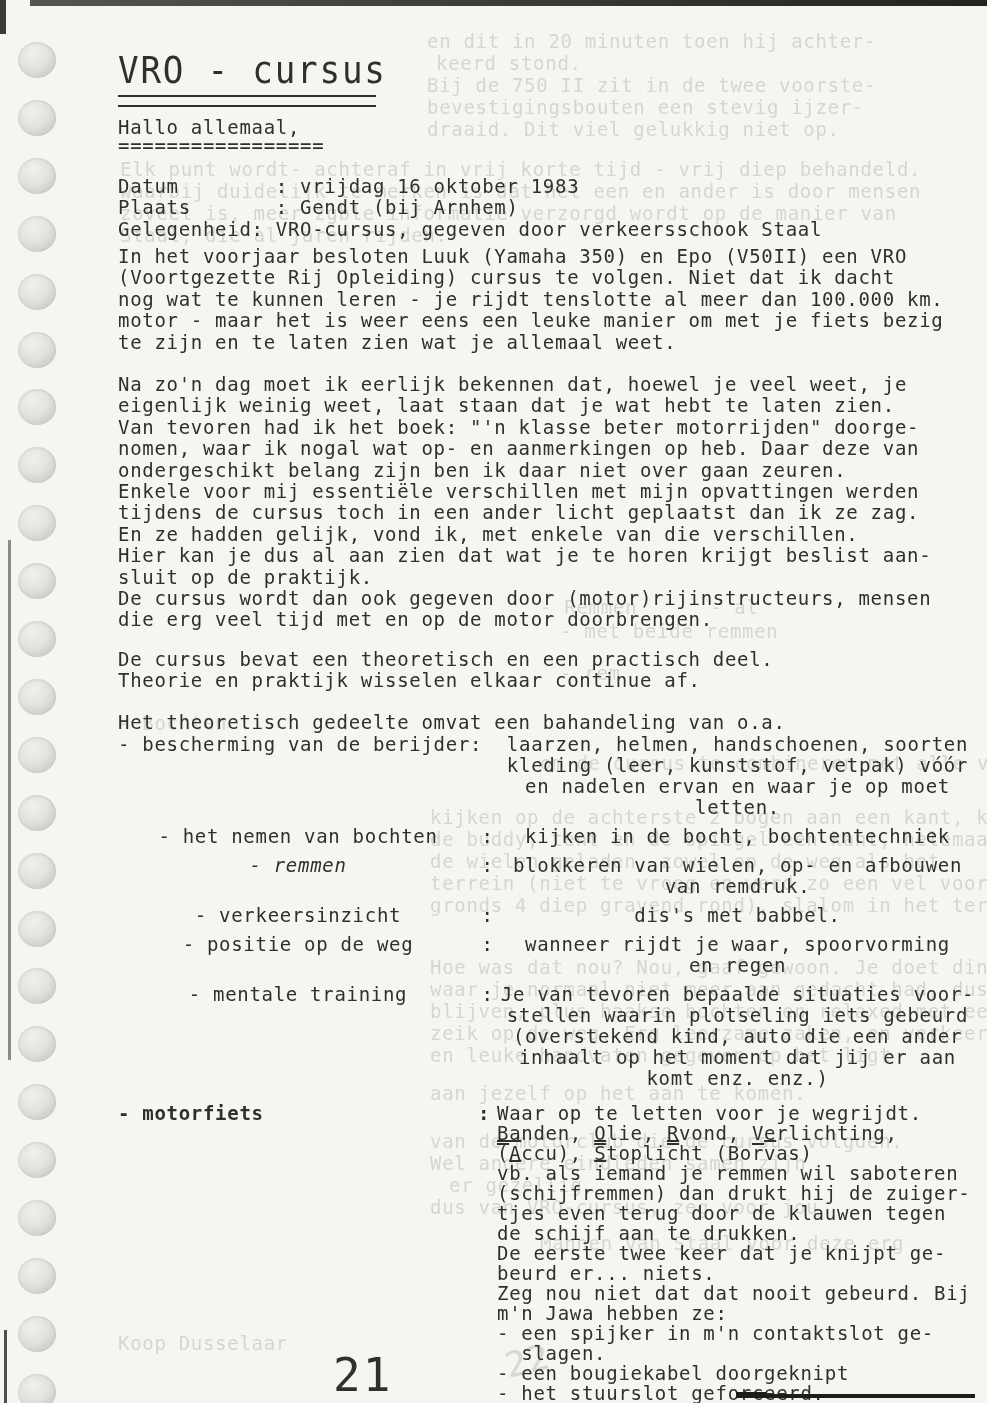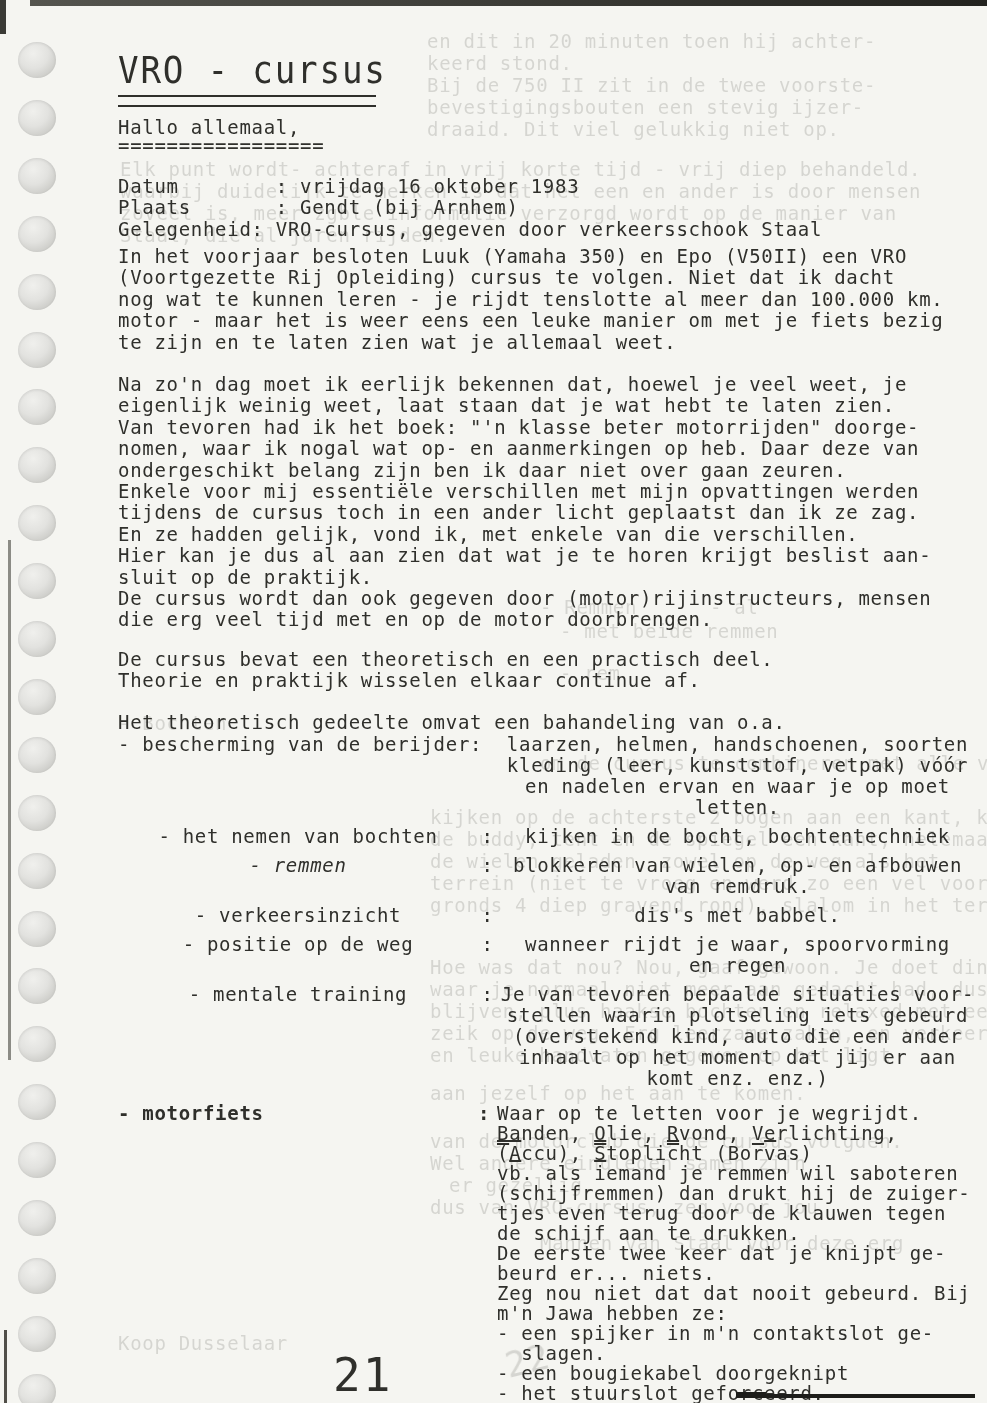--- a/index.html
+++ b/index.html
@@ -77,21 +77,21 @@
       <div class="hole" style="left: 18px; top: 1026.3px;"></div>
       <div class="hole" style="left: 18px; top: 1084.2px;"></div>
       <div class="hole" style="left: 18px; top: 1142.1px;"></div>
       <div class="hole" style="left: 18px; top: 1200px;"></div>
       <div class="hole" style="left: 18px; top: 1257.9px;"></div>
       <div class="hole" style="left: 18px; top: 1315.8px;"></div>
       <div class="hole" style="left: 18px; top: 1373.7px;"></div>
     </div>
   <div id="ghosts">
       <div class="ghost" style="left: 427px; top: 30px;">en dit in 20 minuten toen hij achter-</div>
-      <div class="ghost" style="left: 427px; top: 52px;">keerd stond.</div>
+      <div class="ghost" style="left: 436px; top: 52px;">keerd stond.</div>
       <div class="ghost" style="left: 427px; top: 74px;">Bij de 750 II zit in de twee voorste-</div>
       <div class="ghost" style="left: 427px; top: 96px;">bevestigingsbouten een stevig ijzer-</div>
       <div class="ghost" style="left: 427px; top: 118px;">draaid. Dit viel gelukkig niet op.</div>
       <div class="ghost" style="left: 120px; top: 158px;">Elk punt wordt- achteraf in vrij korte tijd - vrij diep behandeld.</div>
       <div class="ghost" style="left: 120px; top: 180px;">waarbij duidelijk te merken is dat het een en ander is door mensen</div>
       <div class="ghost" style="left: 120px; top: 202px;">zoveel is, meer zgble informatie verzorgd wordt op de manier van</div>
       <div class="ghost" style="left: 120px; top: 224px;">Staal, die al jaren rijden.</div>
       <div class="ghost" style="left: 540px; top: 596px;">- Remmen      - al</div>
       <div class="ghost" style="left: 560px; top: 620px;">- met beide remmen</div>
       <div class="ghost" style="left: 560px; top: 662px;">- rem</div>

